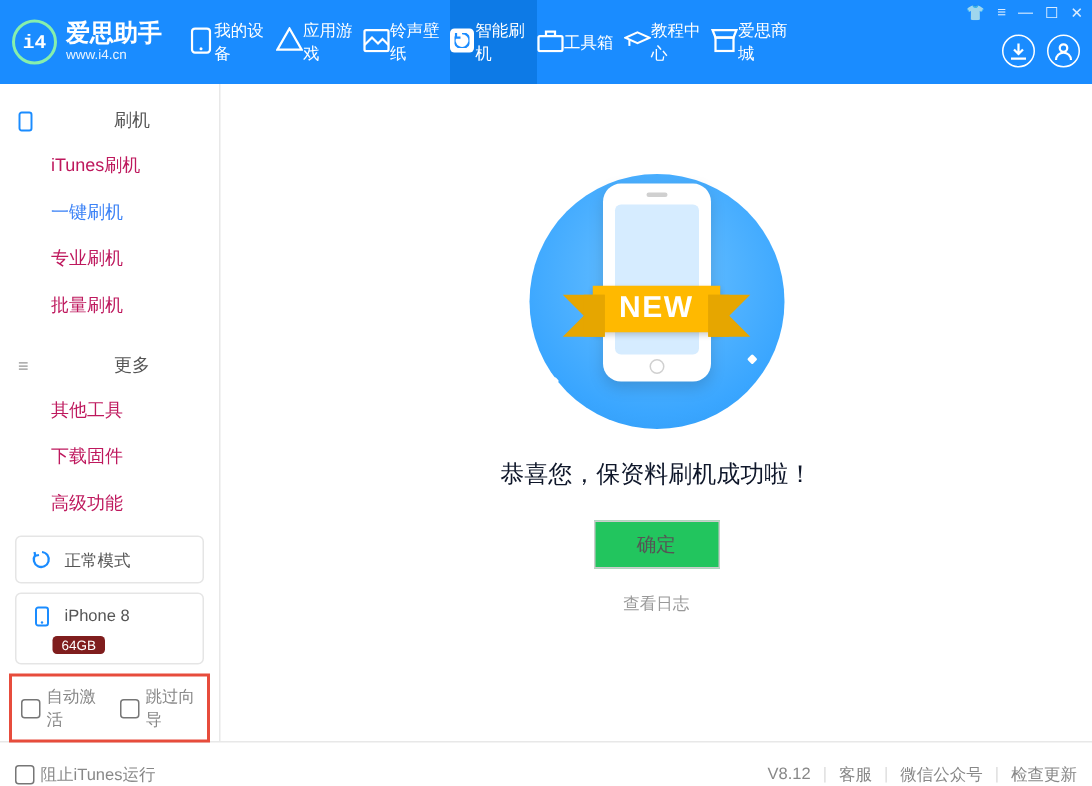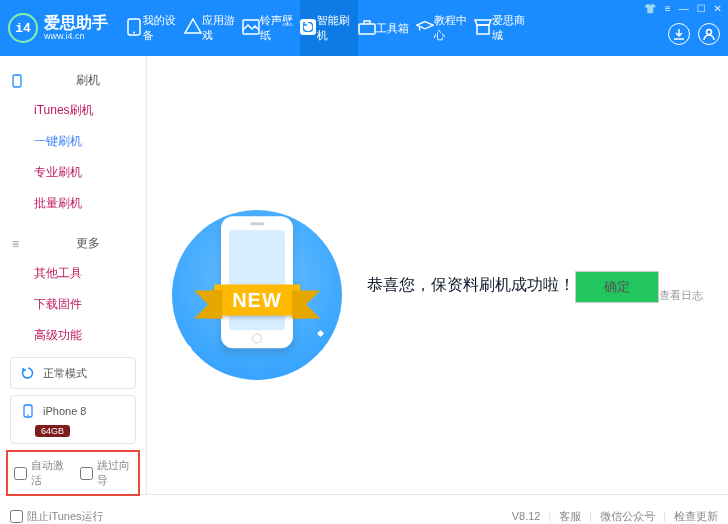--- a/index.html
+++ b/index.html
@@ -29,21 +29,21 @@
     .side-bottom { margin-top: auto; }
     .mode-row { margin: 6px 10px; padding: 6px 8px; border: 1px solid #e5e5e5; border-radius: 4px; display: flex; align-items: center; font-size: 11px; color: #555; }
     .mode-row .mi { width: 18px; height: 18px; border-radius: 50%; display:flex;align-items:center;justify-content:center; margin-right:6px; color:#1a8cff; font-size:12px;}
     .device-row { margin: 0 10px 6px; padding: 6px 8px; border: 1px solid #e5e5e5; border-radius: 4px; font-size: 11px; color: #555; }
     .device-row .dv-top { display:flex; align-items:center; margin-bottom:4px;}
     .device-row .dv-top .mi { width:18px; height:18px; display:flex;align-items:center;justify-content:center;margin-right:6px;color:#1a8cff;}
     .badge { display:inline-block; background:#7f1d1d; color:#fff; font-size:9px; padding:1px 6px; border-radius:3px; margin-left:16px;}
     .redbox { margin: 6px; border: 2px solid #e74c3c; padding: 6px 6px; display:flex; gap:14px; align-items:center;}
     .chk { display:flex; align-items:center; font-size:11px; color:#888; cursor:pointer;}
     .chk input { margin-right:4px;}
-    .content { flex: 1; position: relative; display:flex; flex-direction:row; align-items:center; padding-top:40px;}
+    .content { flex: 1; position: relative; display:flex; flex-direction:column; align-items:center; padding-top:40px;}
     .illus { width: 220px; height: 190px; position: relative; margin-bottom: 20px; }
     .blue-disc { position:absolute; left:50%; top:55%; transform:translate(-50%,-50%); width:170px; height:170px; border-radius:50%; background: radial-gradient(circle at 50% 40%, #6ec3ff 0%, #3aa6ff 70%, #2b96ef 100%); }
     .spark { position:absolute; background:#fff; border-radius:1px; }
     .phone { position:absolute; left:50%; top:50%; transform:translate(-50%,-52%); width:72px; height:132px; background:#fff; border-radius:12px; box-shadow: 0 4px 10px rgba(0,0,0,0.15);}
     .phone:before { content:""; position:absolute; left:8px; right:8px; top:14px; bottom:18px; background:#d6ecff; border-radius:4px;}
     .phone .earp { position:absolute; top:6px; left:50%; transform:translateX(-50%); width:14px; height:3px; background:#d0d0d0; border-radius:2px;}
     .phone .home { position:absolute; bottom:5px; left:50%; transform:translateX(-50%); width:10px; height:10px; border:1.5px solid #d0d0d0; border-radius:50%;}
     .ribbon-wrap { position:absolute; left:50%; top:58%; transform:translate(-50%,-50%); }
     .ribbon { background:#ffb900; color:#fff; font-weight:bold; font-size:20px; letter-spacing:1px; padding:4px 18px; position:relative; box-shadow: 0 2px 4px rgba(0,0,0,0.2);}
     .ribbon:before, .ribbon:after { content:""; position:absolute; top:6px; width:0; height:0; border: 14px solid #e6a600; }

